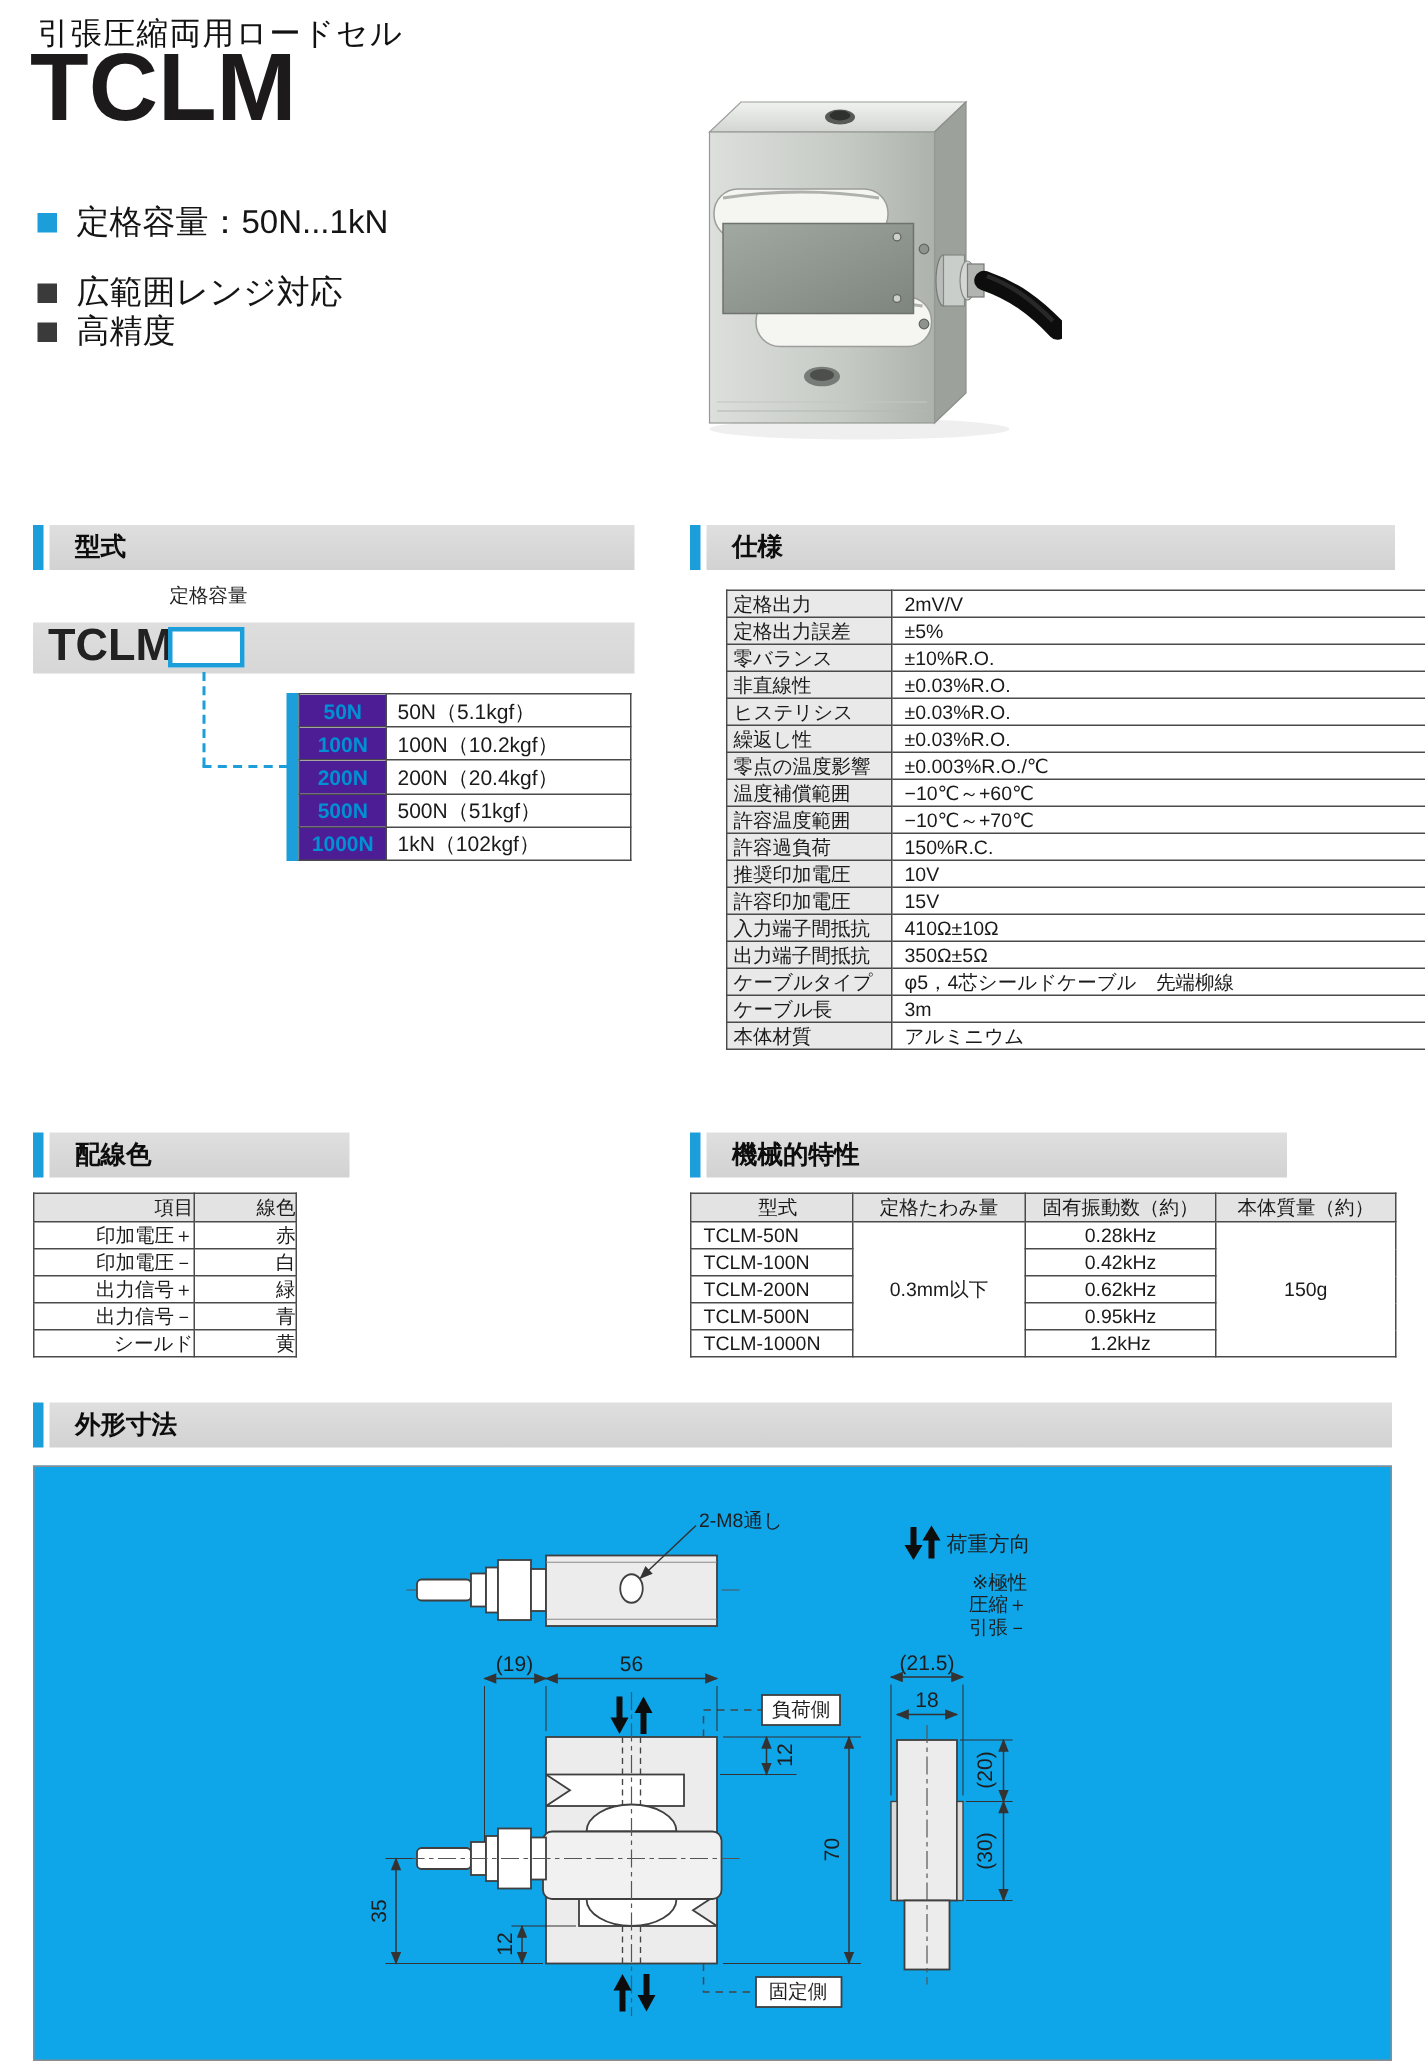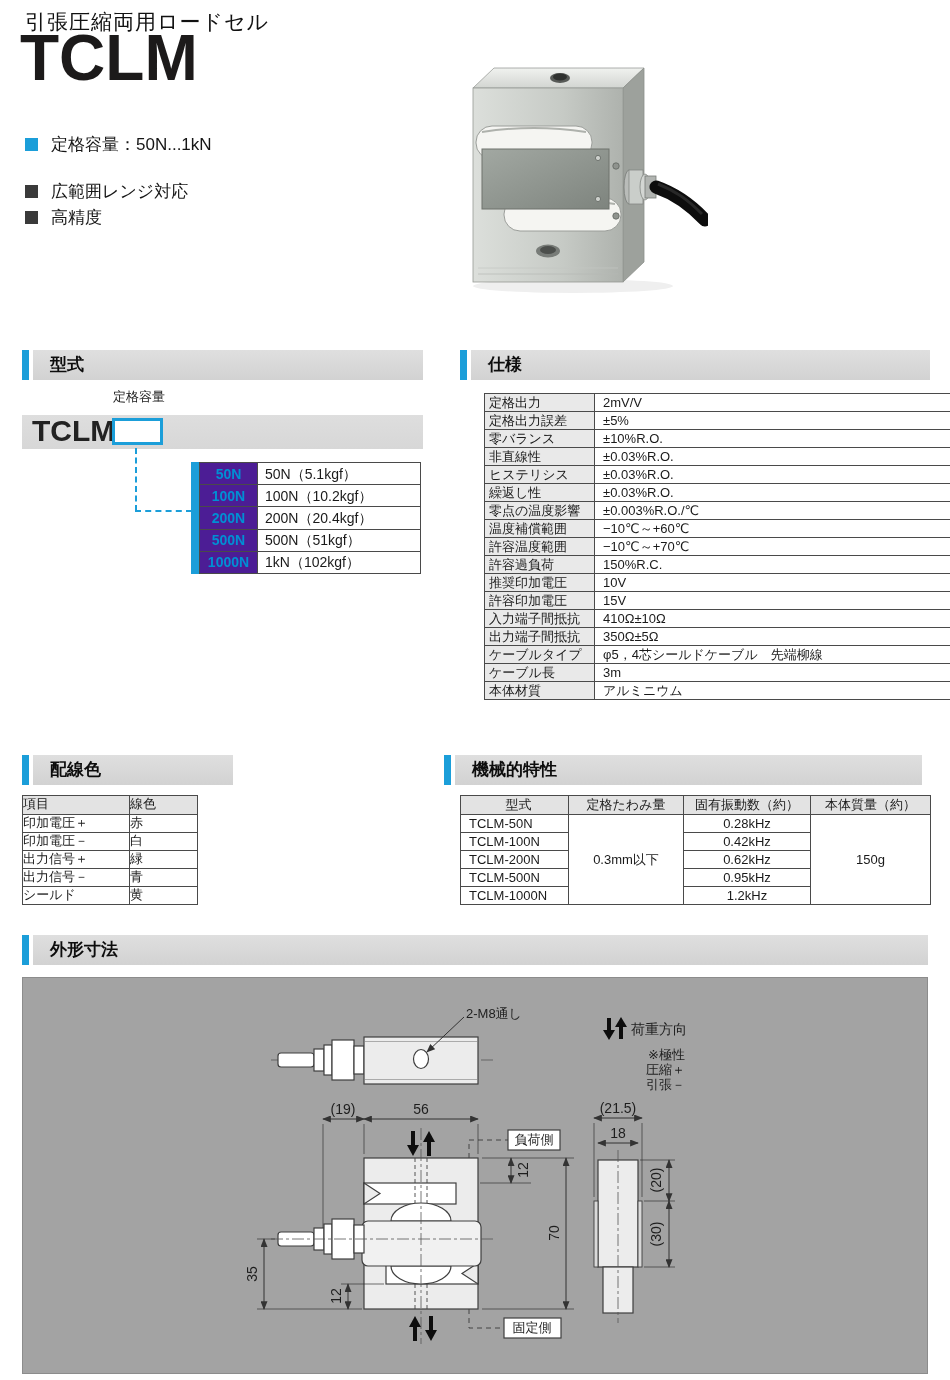--- a/index.html
+++ b/index.html
@@ -7,21 +7,21 @@
   html,body{background:#fff;}
   body{
     width:950px;height:1380px;position:relative;overflow:hidden;
     font-family:"Liberation Sans","DejaVu Sans",sans-serif;color:#1a1a1a;
   }
   .abs{position:absolute;}
 
   
   .subtitle{left:25px;top:8px;font-size:21px;letter-spacing:1px;color:#111;}
   .title{left:20px;top:26px;font-size:64px;font-weight:bold;letter-spacing:0;color:#1c1a1a;line-height:1;}
-  .feature{left:25px;font-size:17px;color:#151515;display:flex;align-items:center;}
+  .feature{left:25px;font-size:22px;color:#151515;display:flex;align-items:center;}
   .feature .sq{width:13px;height:13px;margin-right:13px;flex:none;}
 
   
   .sec-head{height:30px;}
   .sec-head .bar{position:absolute;left:0;top:0;width:7px;height:30px;background:var(--accent);}
   .sec-head .band{position:absolute;left:11px;top:0;right:0;height:30px;background:linear-gradient(#dfdfdf,#d2d2d2);}
   .sec-head .txt{position:absolute;left:28px;top:0;line-height:30px;font-size:17px;font-weight:bold;color:#0d0d0d;}
 
   
   table{border-collapse:collapse;table-layout:fixed;}
@@ -38,33 +38,33 @@
   .model-box{left:112px;top:418px;width:51px;height:27px;background:#fff;border:3px solid var(--accent);}
   .conn-v{left:135px;top:448px;height:63px;width:0;border-left:2px dashed var(--accent);}
   .conn-h{left:135px;top:510px;width:57px;height:0;border-top:2px dashed var(--accent);}
   .model-table-wrap{left:191px;top:462px;display:flex;}
   .model-bluebar{width:8px;height:112px;background:var(--accent);flex:none;}
   .model-table{width:222px;font-size:14px;}
   .model-table td{height:22px;line-height:20px;}
   .model-table td.code{width:58px;background:#4c1d95;color:#0090d4;font-weight:bold;text-align:center;}
   .model-table td.mval{padding-left:7px;background:#fff;}
 
-  .wiring-table{width:175px;font-size:13px;text-align:left;font-family:Liberation Mono, monospace;}
+  .wiring-table{width:175px;font-size:13px;text-align:right;}
   .wiring-table td{height:18px;line-height:16px;}
   .wiring-table tr.hd td{height:19px;background:#e3e3e3;}
   .wiring-table td.c1{width:107px;} .wiring-table td.c2{width:68px;}
 
   .mech-table{width:470px;font-size:13px;}
   .mech-table td{height:18px;line-height:16px;text-align:center;background:#fff;}
   .mech-table tr.hd td{height:19px;background:#e3e3e3;}
   .mech-table td.m{width:108px;text-align:left;padding-left:8px;}
   .mech-table td.d{width:115px;} .mech-table td.f{width:127px;} .mech-table td.w{width:120px;}
 
   
-  .draw-box{left:22px;top:977px;width:906px;height:397px;border:1px solid #8c8c8c;background:#a3a3a3;}
+  .draw-box{left:22px;top:977px;width:906px;height:397px;border:1px solid #8c8c8c;background:#0ea5e9;}
   .draw-box svg{display:block;}
   .t{font-size:13px;fill:#1e1e1e;font-family:"Liberation Sans","DejaVu Sans",sans-serif;}
   .t14{font-size:14px;}
   .mid{text-anchor:middle;}
   .out{fill:#ececec;stroke:#3f3f3f;stroke-width:1.2;}
   .cover{fill:#f1f1f1;stroke:#3f3f3f;stroke-width:1.2;}
   .wht{fill:#fff;stroke:#3f3f3f;stroke-width:1.2;}
   .dim{stroke:#333;stroke-width:1;}
   .ext{stroke:#333;stroke-width:0.7;}
   .thin{stroke:#808080;stroke-width:0.6;}
@@ -289,21 +289,21 @@
         <td>出力信号－</td>
         <td>青</td>
       </tr>
   <tr>
         <td>シールド</td>
         <td>黄</td>
       </tr>
 </tbody>
   </table>
 
-<div class="abs sec-head" style="left:444px;top:755px;width:478px;">
+<div class="abs sec-head" style="left:460px;top:755px;width:398px;">
   <div class="bar"></div>
   <div class="band"></div>
   <div class="txt">機械的特性</div>
 </div>
 <table class="abs mech-table" style="left:460px;top:795px;">
   <tbody>
       <tr class="hd">
     <td class="m" style="text-align:center;">型式</td>
     <td class="d">定格たわみ量</td>
     <td class="f">固有振動数（約）</td>

